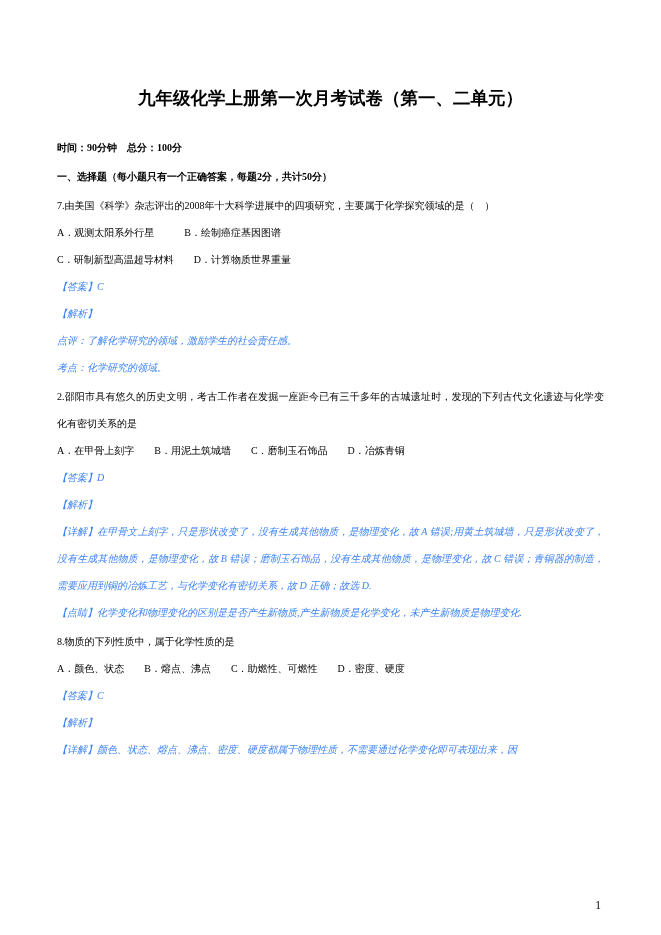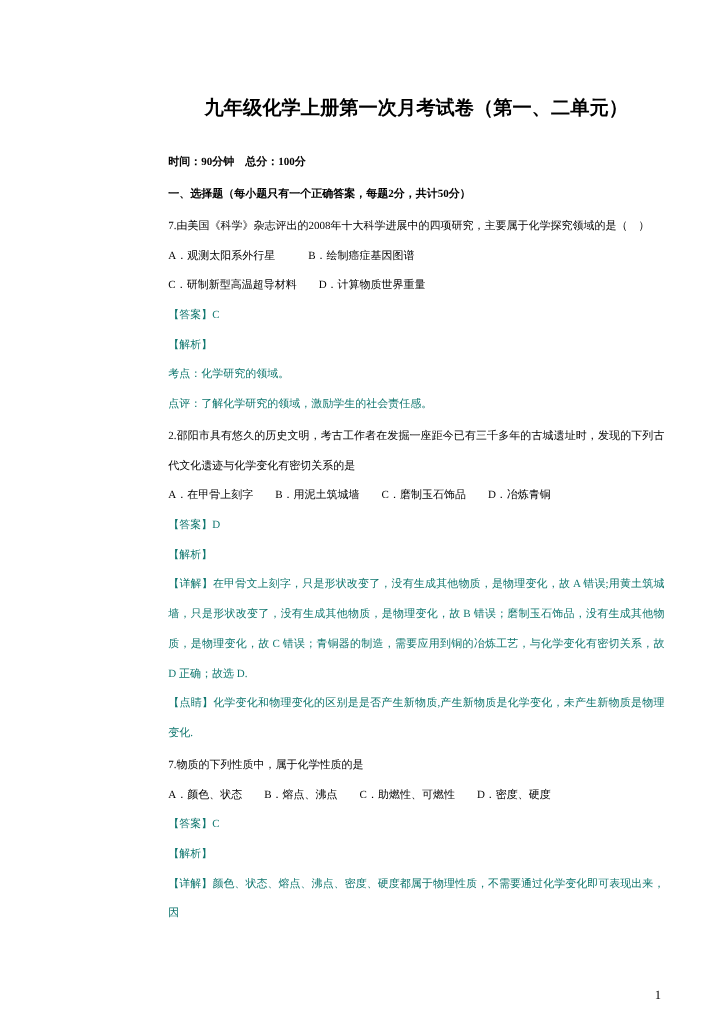--- a/index.html
+++ b/index.html
@@ -1,15 +1,15 @@
 <!DOCTYPE html>
 <html><head>
 <meta charset="utf-8">
 <style>
-  * { box-sizing: border-box; padding-left: 48px; }
+  * { box-sizing: border-box; }
   html, body { margin: 0; padding: 0; }
   body {
     width: 661px;
     height: 935px;
     background: #ffffff;
     font-family: "Liberation Serif", "DejaVu Serif", serif;
   }
   .page {
     position: relative;
     width: 661px;
@@ -29,21 +29,21 @@
     color: #000000;
   }
   .para {
     font-size: 10px;
     line-height: 27px;
     margin: 0;
     text-align: justify;
     color: #000000;
   }
   .bold { font-weight: bold; }
-  .red  { color: #0f766e; }
+  .red  { color: #3b82f6; font-style: italic; }
   .q-gap { margin-top: 2px; }
   .page-number {
     position: absolute;
     right: 60px;
     bottom: 24px;
     font-size: 11.5px;
     color: #000000;
   }
 </style>
 </head>
@@ -56,31 +56,31 @@
 
     <p class="para bold">时间：90分钟　总分：100分</p>
 
     <p class="para bold q-gap">一、选择题（每小题只有一个正确答案，每题2分，共计50分）</p>
 
     <p class="para q-gap">7.由美国《科学》杂志评出的2008年十大科学进展中的四项研究，主要属于化学探究领域的是（　）</p>
     <p class="para">A．观测太阳系外行星　　　B．绘制癌症基因图谱</p>
     <p class="para">C．研制新型高温超导材料　　D．计算物质世界重量</p>
     <p class="para red">【答案】C</p>
     <p class="para red">【解析】</p>
+    <p class="para red">点评：了解化学研究的领域，激励学生的社会责任感。</p>
     <p class="para red">考点：化学研究的领域。</p>
-    <p class="para red">点评：了解化学研究的领域，激励学生的社会责任感。</p>
 
     <p class="para q-gap">2.邵阳市具有悠久的历史文明，考古工作者在发掘一座距今已有三千多年的古城遗址时，发现的下列古代文化遗迹与化学变化有密切关系的是</p>
     <p class="para">A．在甲骨上刻字　　B．用泥土筑城墙　　C．磨制玉石饰品　　D．冶炼青铜</p>
     <p class="para red">【答案】D</p>
     <p class="para red">【解析】</p>
     <p class="para red">【详解】在甲骨文上刻字，只是形状改变了，没有生成其他物质，是物理变化，故 A 错误;用黄土筑城墙，只是形状改变了，没有生成其他物质，是物理变化，故 B 错误；磨制玉石饰品，没有生成其他物质，是物理变化，故 C 错误；青铜器的制造，需要应用到铜的冶炼工艺，与化学变化有密切关系，故 D 正确；故选 D.</p>
     <p class="para red">【点睛】化学变化和物理变化的区别是是否产生新物质,产生新物质是化学变化，未产生新物质是物理变化.</p>
 
-    <p class="para q-gap">7.物质的下列性质中，属于化学性质的是</p>
+    <p class="para q-gap">8.物质的下列性质中，属于化学性质的是</p>
     <p class="para">A．颜色、状态　　B．熔点、沸点　　C．助燃性、可燃性　　D．密度、硬度</p>
     <p class="para red">【答案】C</p>
     <p class="para red">【解析】</p>
     <p class="para red">【详解】颜色、状态、熔点、沸点、密度、硬度都属于物理性质，不需要通过化学变化即可表现出来，因</p>
 
   </div>
 
   <div class="page-number">1</div>
 </div>
 

